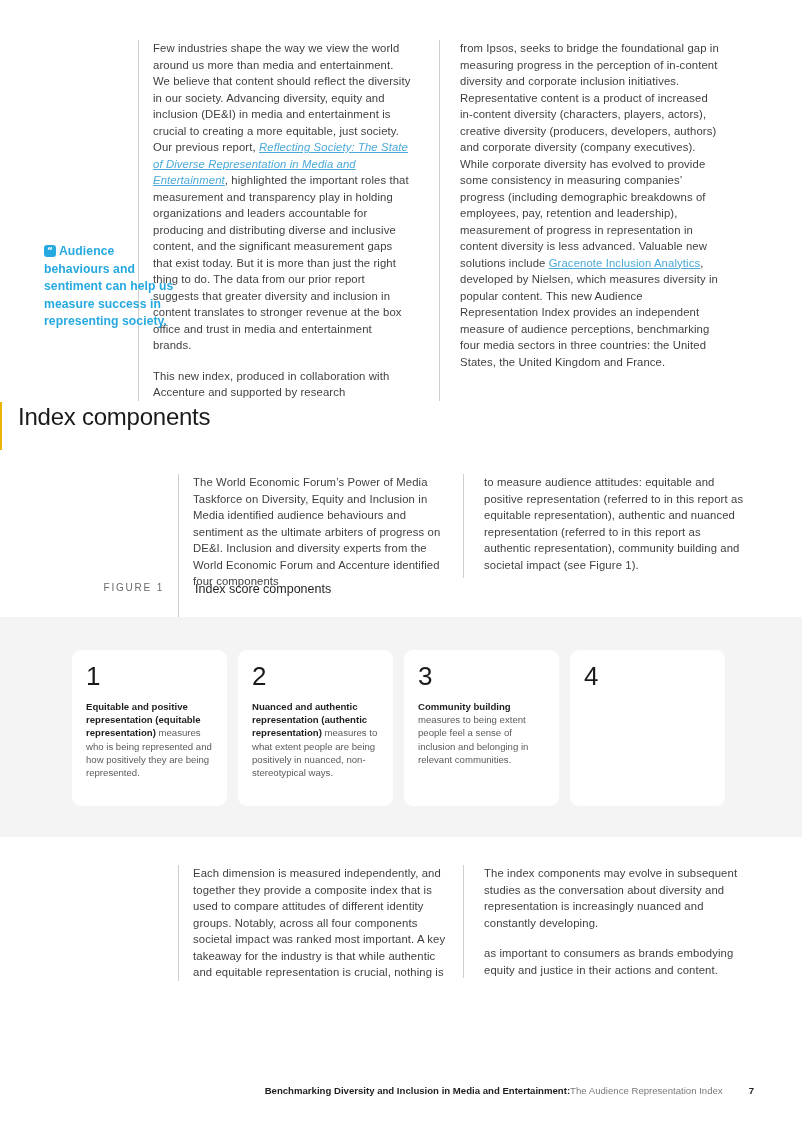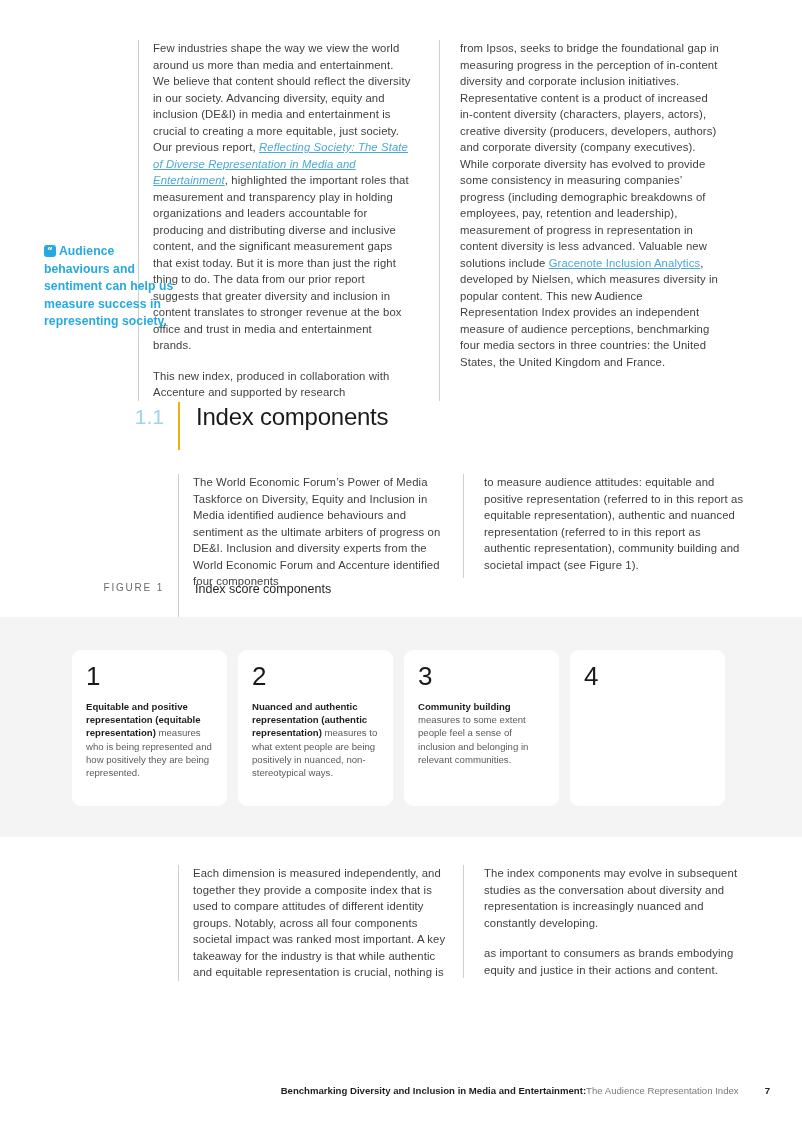--- a/index.html
+++ b/index.html
@@ -235,21 +235,21 @@
   .block3 .intro-col-2 { min-height: 108px; }
 
   
   .footer {
     position: absolute;
     left: 0;
     top: 1085px;
     width: 802px;
     display: flex;
     justify-content: flex-end;
-    padding-right: 32px;
+    padding-right: 48px;
     box-sizing: border-box;
     font-size: 9.6px;
     color: #7a7a7a;
   }
   .footer-strong {
     color: #1f1f1f;
     font-weight: bold;
   }
   .footer-page {
     color: #1f1f1f;
@@ -275,21 +275,20 @@
         <p>This new index, produced in collaboration with Accenture and supported by research</p>
       </div>
 
       <div class="intro-col-2 body-col">
         <p><span>from Ipsos, seeks to bridge the foundational gap in measuring progress in the perception of in-content diversity and corporate inclusion initiatives. Representative content is a product of increased in-content diversity (characters, players, actors), creative diversity (producers, developers, authors) and corporate diversity (company executives). While corporate diversity has evolved to provide some consistency in measuring companies’ progress (including demographic breakdowns of employees, pay, retention and leadership), measurement of progress in representation in content diversity is less advanced. Valuable new solutions include </span><a class="inline-link not-italic" href="#">Gracenote Inclusion Analytics</a><span>, developed by Nielsen, which measures diversity in popular content. This new Audience Representation Index provides an independent measure of audience perceptions, benchmarking four media sectors in three countries: the United States, the United Kingdom and France.</span></p>
       </div>
     </div>
   </div>
 
   <div class="section-head">
-    <div class="section-num">1.1</div>
     <div class="section-title-wrap">
       <div class="section-title">Index components</div>
     </div>
   </div>
 
   <div class="block2">
     <div class="block2-spacer"></div>
     <div class="intro-col-1 body-col">
       <p>The World Economic Forum’s Power of Media Taskforce on Diversity, Equity and Inclusion in Media identified audience behaviours and sentiment as the ultimate arbiters of progress on DE&amp;I. Inclusion and diversity experts from the World Economic Forum and Accenture identified four components</p>
     </div>
@@ -313,21 +312,21 @@
         <div class="card-text"><b>Equitable and positive representation (equitable representation)</b> <span>measures who is being represented and how positively they are being represented.</span></div>
       </div>
 
       <div class="card">
         <div class="card-num">2</div>
         <div class="card-text"><b>Nuanced and authentic representation (authentic representation)</b> <span>measures to what extent people are being positively in nuanced, non-stereotypical ways.</span></div>
       </div>
 
       <div class="card">
         <div class="card-num">3</div>
-        <div class="card-text"><b>Community building</b> <span>measures to some extent people feel a sense of inclusion and belonging in relevant communities.</span></div>
+        <div class="card-text"><b>Community building</b> <span>measures to being extent people feel a sense of inclusion and belonging in relevant communities.</span></div>
       </div>
 
       <div class="card">
         <div class="card-num">4</div>
       </div>
 
     </div>
   </div>
 
   <div class="block3">

